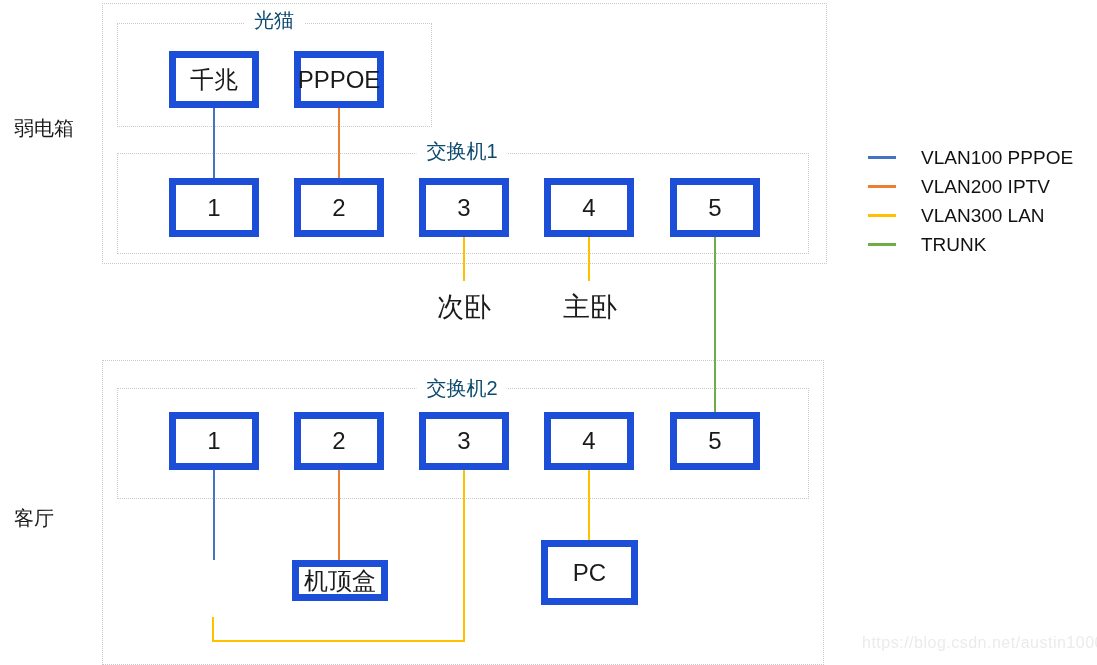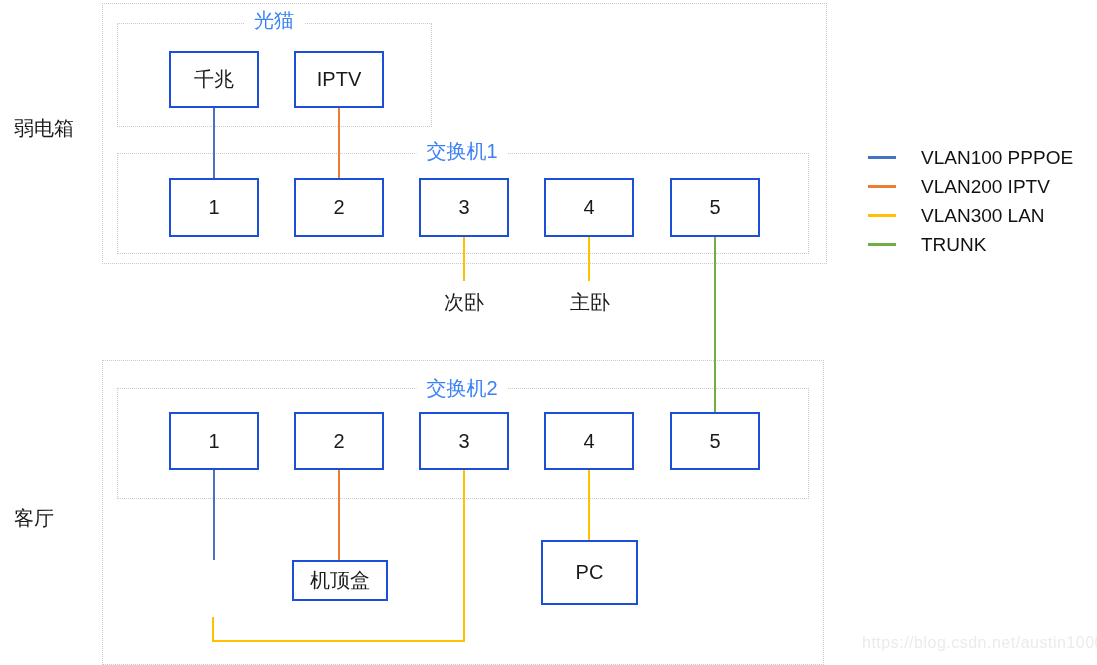--- a/index.html
+++ b/index.html
@@ -2,30 +2,30 @@
 <html><head>
 <meta charset="utf-8">
 <style>
   html,body{margin:0;padding:0;background:#fff;}
   .canvas{
     position:relative;width:1097px;height:665px;background:#fff;overflow:hidden;
     font-family:"Liberation Sans","DejaVu Sans",sans-serif;color:#1a1a1a;
   }
   .dotted-box{position:absolute;border:1px dotted #c9c9c9;background:transparent;}
   .solid-box{
-    position:absolute;border:2px solid #1d4ed8;background:#fff;
+    position:absolute;border:7px solid #1d4ed8;background:#fff;
     display:flex;align-items:center;justify-content:center;
-    font-size:20px;color:#1a1a1a;box-sizing:border-box;
+    font-size:24px;color:#1a1a1a;box-sizing:border-box;
   }
   .group-title{
     position:absolute;transform:translateX(-50%);background:#fff;
-    padding:0 10px;font-size:20px;line-height:26px;color:#3b82f6;white-space:nowrap;z-index:3;
+    padding:0 10px;font-size:20px;line-height:26px;color:#0c4a6e;white-space:nowrap;z-index:3;
   }
   .section-label{position:absolute;font-size:20px;color:#1a1a1a;white-space:nowrap;}
-  .room-label{position:absolute;transform:translateX(-50%);font-size:20px;color:#1a1a1a;white-space:nowrap;}
+  .room-label{position:absolute;transform:translateX(-50%);font-size:27px;color:#1a1a1a;white-space:nowrap;}
   .seg{position:absolute;z-index:2;}
   .legend{position:absolute;left:868px;top:143px;}
   .legend-row{display:flex;align-items:center;height:29px;}
   .legend-line{width:28px;height:3px;flex:0 0 28px;}
   .legend-label{margin-left:25px;font-size:19px;color:#111;white-space:nowrap;}
   .watermark{
     position:absolute;left:862px;top:634px;font-size:16px;color:#ebebeb;
     white-space:nowrap;letter-spacing:0.5px;
   }
 </style>
@@ -35,21 +35,21 @@
 <div class="canvas">
 
   <div class="section-label" style="left:14px;top:115px;">弱电箱</div>
   <div class="section-label" style="left:14px;top:505px;">客厅</div>
 
   <div class="dotted-box" style="left:102px;top:3px;width:723px;height:259px;"></div>
 
   <div class="dotted-box" style="left:117px;top:23px;width:313px;height:102px;"></div>
   <div class="group-title" style="left:274px;top:7px;">光猫</div>
   <div class="solid-box" style="left:169px;top:51px;width:90px;height:57px;">千兆</div>
-  <div class="solid-box" style="left:294px;top:51px;width:90px;height:57px;">IPTV</div>
+  <div class="solid-box" style="left:294px;top:51px;width:90px;height:57px;">PPPOE</div>
 
   <div class="dotted-box" style="left:117px;top:153px;width:690px;height:99px;"></div>
   <div class="group-title" style="left:462px;top:138px;">交换机1</div>
   <div class="solid-box" style="left:169px;top:178px;width:90px;height:59px;">1</div>
   <div class="solid-box" style="left:294px;top:178px;width:90px;height:59px;">2</div>
   <div class="solid-box" style="left:419px;top:178px;width:90px;height:59px;">3</div>
   <div class="solid-box" style="left:544px;top:178px;width:90px;height:59px;">4</div>
   <div class="solid-box" style="left:670px;top:178px;width:90px;height:59px;">5</div>
 
   <div class="room-label" style="left:464px;top:289px;">次卧</div>

